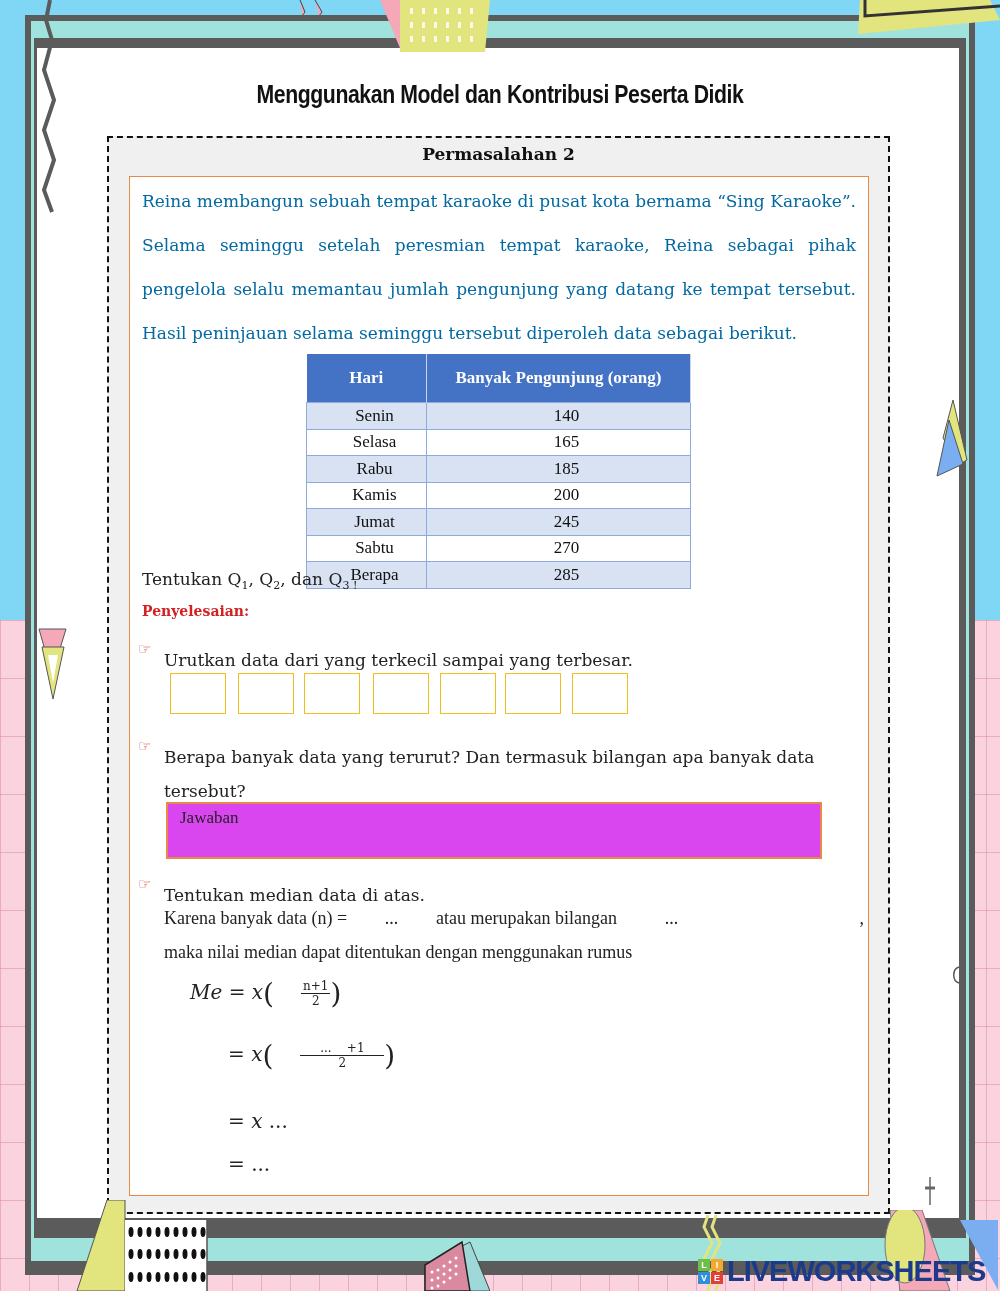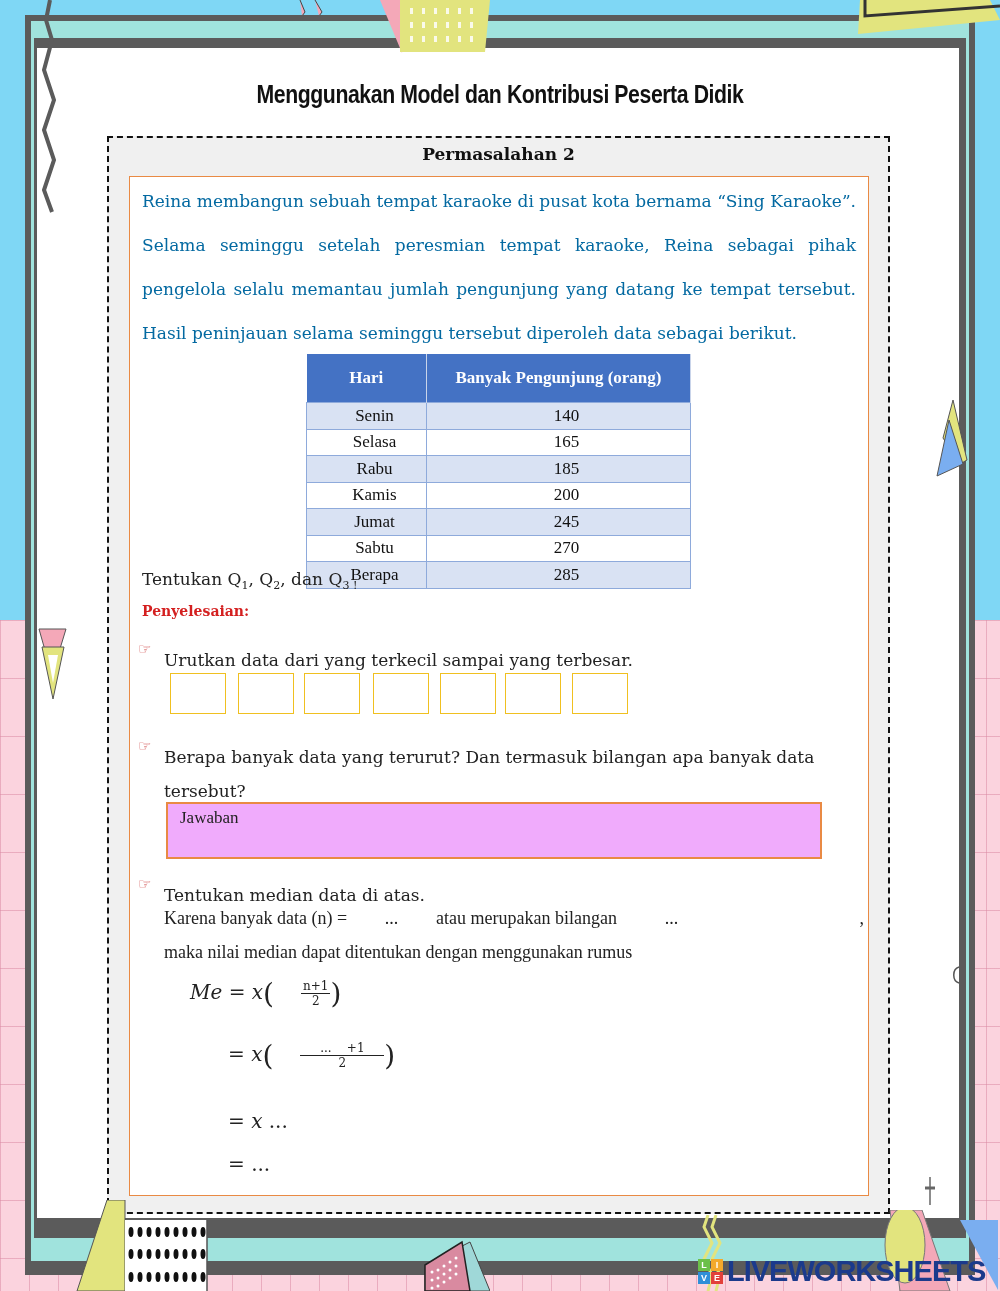--- a/index.html
+++ b/index.html
@@ -70,21 +70,21 @@
     .step-icon { position: absolute; left: 0; top: 0; width: 18px; height: 34px; color: #d05050; font-size: 15px; line-height: 34px; }
     .step-text { position: absolute; left: 26px; top: 0; width: 690px; margin-top: 11px; }
 
     .order-boxes { position: absolute; left: 40px; top: 496px; width: 470px; height: 42px; }
     .order-box {
       position: absolute; top: 0; width: 56px; height: 41px; border: 1.5px solid #f0c020; background: #fff;
     }
 
     .answer-box {
       position: absolute; left: 36px; top: 625px; width: 656px; height: 57px;
-      border: 2px solid #e98a44; background: #f0abfc; padding: 4px 12px;
+      border: 2px solid #e98a44; background: #d946ef; padding: 4px 12px;
       font-family: "Liberation Serif", serif; font-size: 17px; color: #222;
     }
 
     .median-line { position: absolute; left: 34px; font-family: "Liberation Serif", serif; font-size: 18px; color: #222; }
     .blank { display: inline-block; text-align: center; }
 
     .formula { position: absolute; font-family: "DejaVu Serif", serif; font-size: 20px; color: #222; }
     .formula .var { font-style: italic; }
     .frac { display: inline-block; vertical-align: middle; text-align: center; font-size: 12px; line-height: 14px; margin-left: 27px; }
     .frac .num { display: block; border-bottom: 1px solid #222; padding: 0 2px; }

